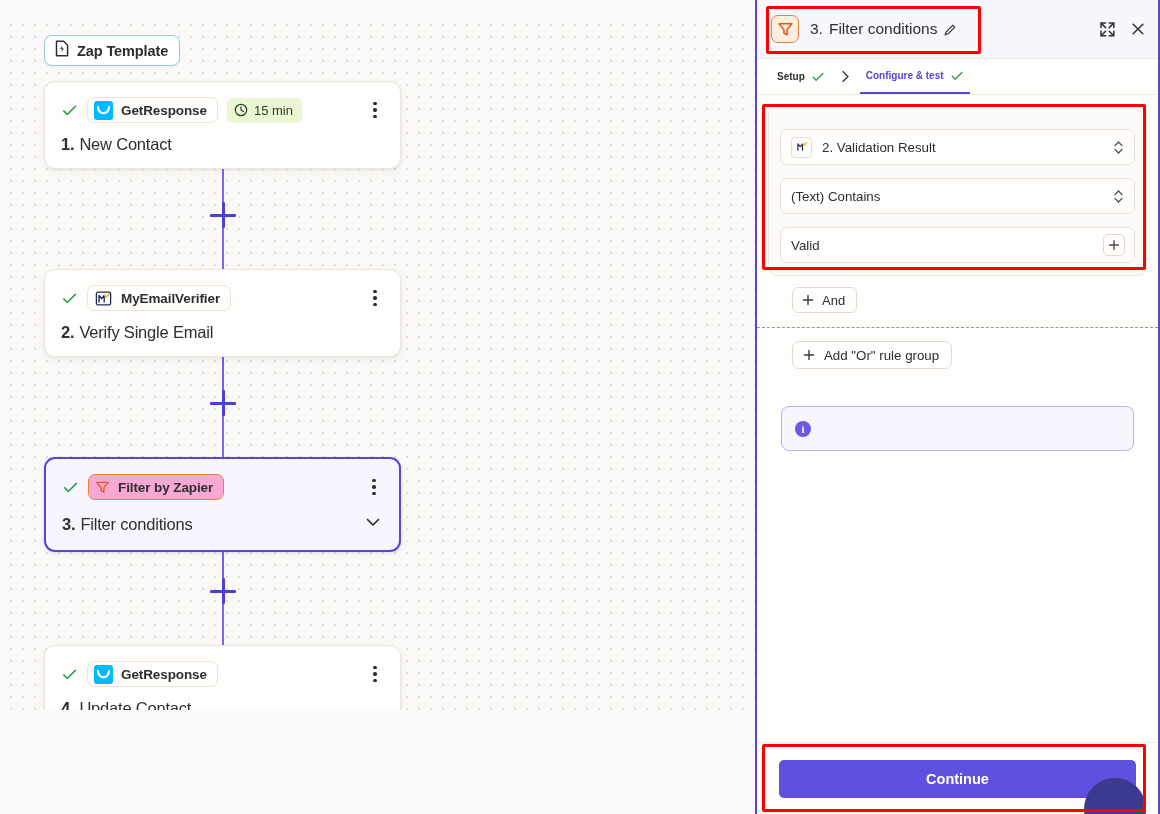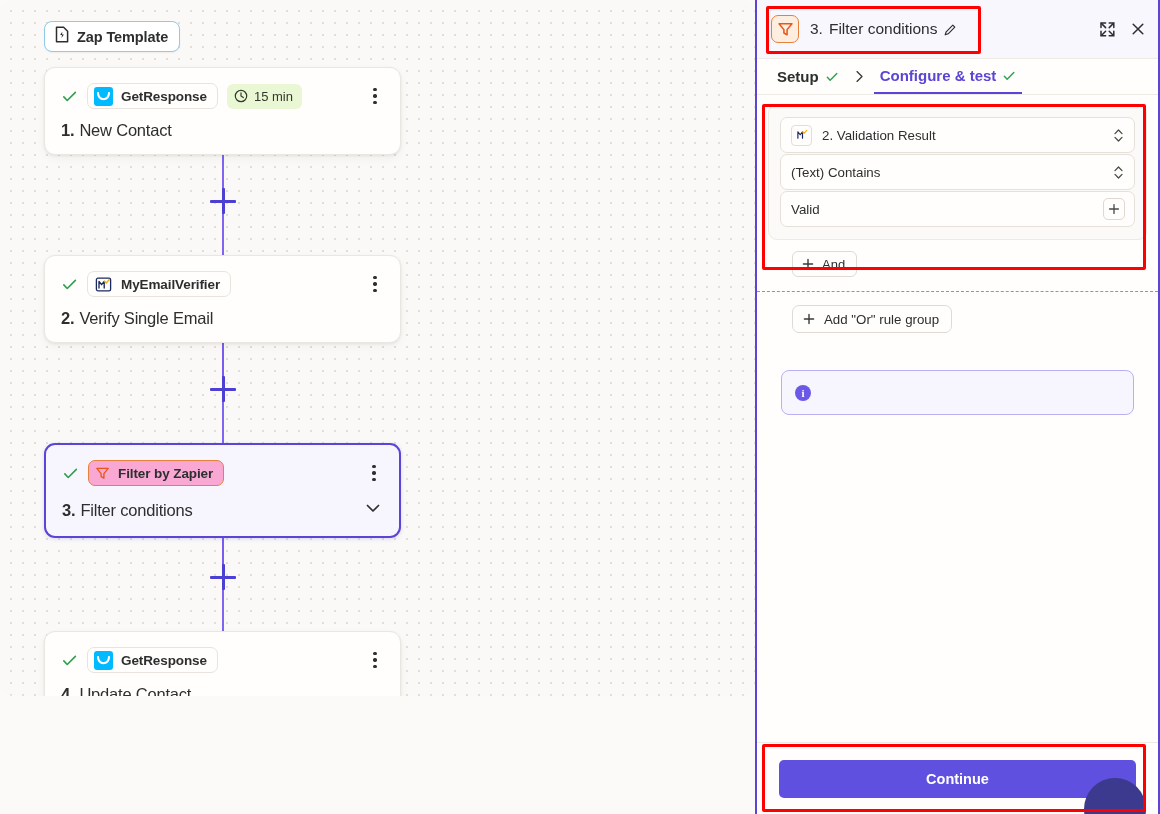--- a/index.html
+++ b/index.html
@@ -6,21 +6,21 @@
   html, body {
     width: 1160px; height: 814px;
     font-family: "Liberation Sans", sans-serif;
     overflow: hidden;
     background: #fbfaf8;
   }
   #app { position: relative; width: 1160px; height: 814px; }
 
   
   #canvas {
-    position: absolute; left: 0; top: 0;
+    position: absolute; left: 0; top: 14px;
     width: 755px; height: 696px;
     background-color: #faf9f7;
     background-image: radial-gradient(#e2ddd5 1.1px, transparent 1.2px);
     background-size: 12px 12px;
     background-position: 5px 5px;
     overflow: hidden;
     border-radius: 14px;
   }
 
   .zap-template-btn {
@@ -151,21 +151,21 @@
 
   .tabs {
     height: 36px; flex: none;
     border-bottom: 1px solid #eeebe5;
     display: flex; align-items: flex-end; padding: 0 0 0 14px; gap: 0;
     background: #fffefc;
   }
   .tab {
     display: flex; align-items: center; gap: 6px;
     height: 35px; padding: 0 6px; cursor: pointer;
-    font-size: 15px;
+    font-size: 10px;
   }
   .tab.done { font-weight: bold; color: #2d2e2e; }
   .tab.active { color: #5a45d6; font-weight: bold; border-bottom: 2.4px solid #5a45d6; }
   .tab-sep { display: flex; align-items: center; padding: 0 9px; height: 35px; color: #3a3a3a; }
 
   .panel-body { flex: 1; overflow: hidden; position: relative; background: #fffefc; }
 
   .rule-card {
     margin: 9px 11px 0 11px;
     background: #fbfaf8;
@@ -176,21 +176,21 @@
   .rule-head { display: flex; align-items: center; height: 26px; }
   .rule-head .lbl { font-size: 13.3px; font-weight: bold; color: #2d2e2e; }
   .remove-rule {
     margin-left: auto;
     display: flex; align-items: center; gap: 8px;
     height: 26px; padding: 0 10px;
     background: #fffefc; border: 1px solid #dfdbd4; border-radius: 6px;
     font-size: 13px; color: #2d2e2e; cursor: pointer;
   }
   .field {
-    margin-top: 1px; height: 36px;
+    margin-top: 13px; height: 36px;
     background: #fffefc;
     border: 1px solid #e5e1da; border-radius: 7px;
     display: flex; align-items: center; padding: 0 9px 0 10px; gap: 10px;
     cursor: pointer;
   }
   .field .fv { font-size: 13.3px; color: #2d2e2e; }
   .field .ctl { margin-left: auto; display: flex; align-items: center; }
   .sel-icon-box {
     width: 21px; height: 21px; flex: none;
     border: 1px solid #e2ded7; border-radius: 4px; background: #fffefc;

